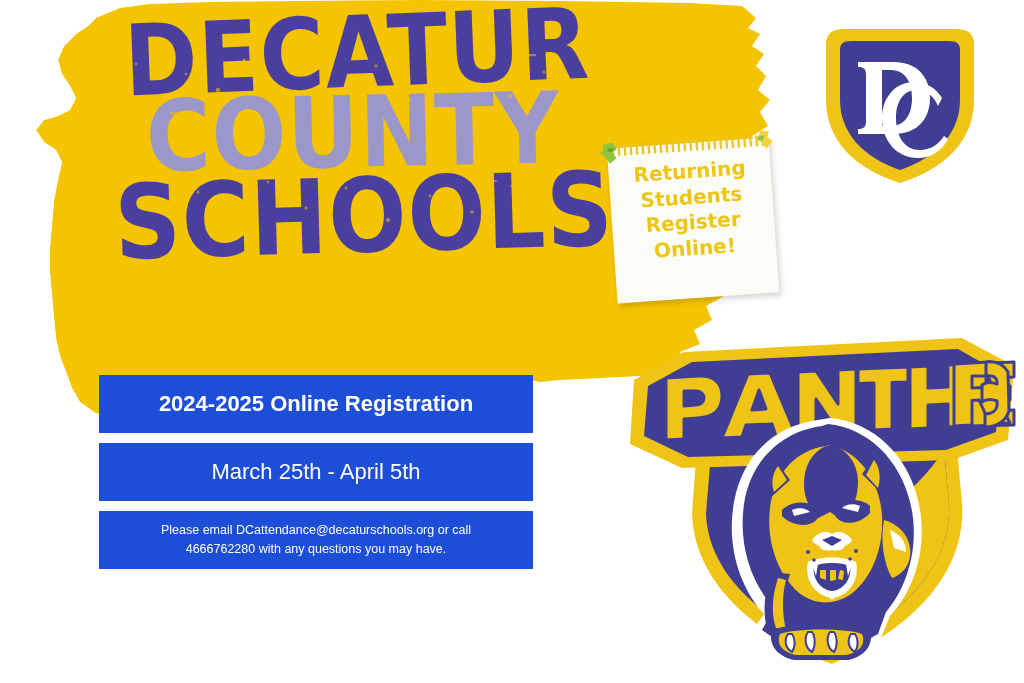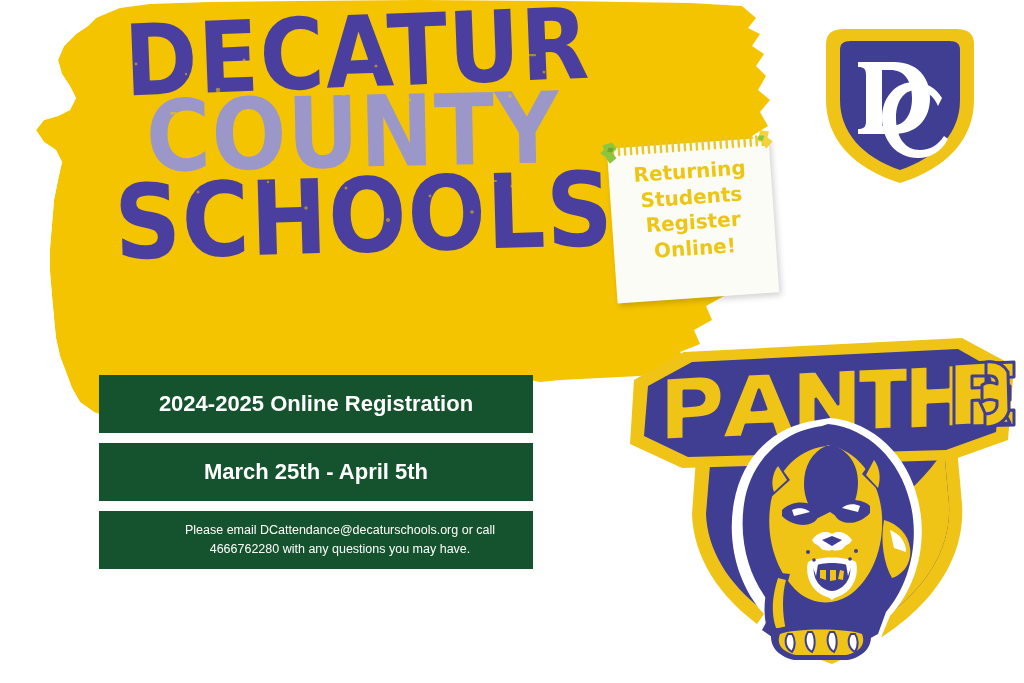--- a/index.html
+++ b/index.html
@@ -133,41 +133,41 @@
   }
 
   
   .info-stack {
     position: absolute;
     left: 99px;
     top: 375px;
     width: 434px;
   }
   .info-box {
-    background: #14532d;
+    background: #1d4ed8;
     color: #ffffff;
     text-align: center;
     display: flex;
     align-items: center;
     justify-content: center;
     box-sizing: border-box;
   }
   .box-1 { height: 58px; font-size: 22px; font-weight: bold; }
-  .box-2 { height: 58px; font-size: 22px; font-weight: bold; margin-top: 10px; }
+  .box-2 { height: 58px; font-size: 22px; font-weight: normal; margin-top: 10px; }
   .box-3 { height: 58px; font-size: 22px; font-weight: normal; margin-top: 10px; }
   .box-3 .link-text { text-decoration: underline; text-underline-offset: 4px; }
   .box-4 {
     height: 58px;
     margin-top: 10px;
     font-size: 12.5px;
     font-weight: normal;
     line-height: 1.5;
     padding: 0 26px;
   }
-  .box-4 .small-lines { display: block; margin-left: 24px; }
+  .box-4 .small-lines { display: block; }
 </style>
 </head>
 <body>
 
 <div id="flyer">
 
   <svg class="paint-blob" viewBox="0 0 1024 683" xmlns="http://www.w3.org/2000/svg">
     <path fill="#f5c400" d="
       M96,18 L120,8 L150,4 L210,2 L300,1 L420,0 L560,1 L690,3 L742,6
       L756,18 L748,28 L760,34 L752,46 L764,54 L756,66 L766,76 L758,90

